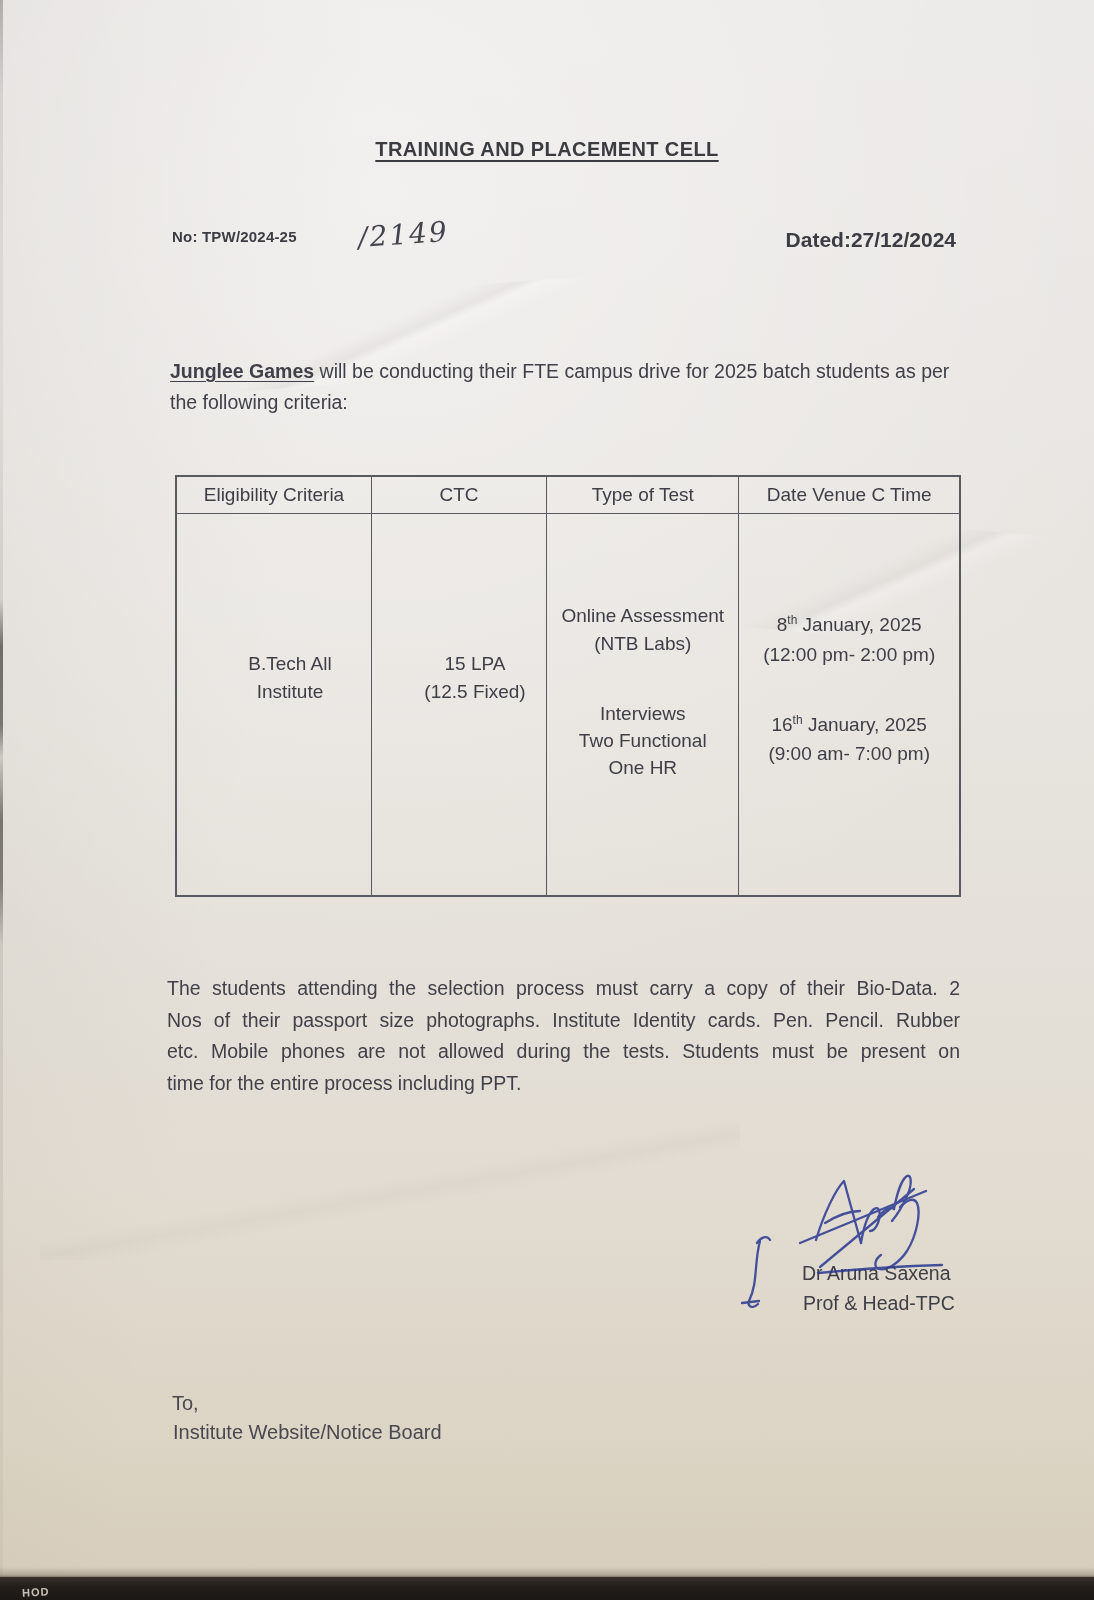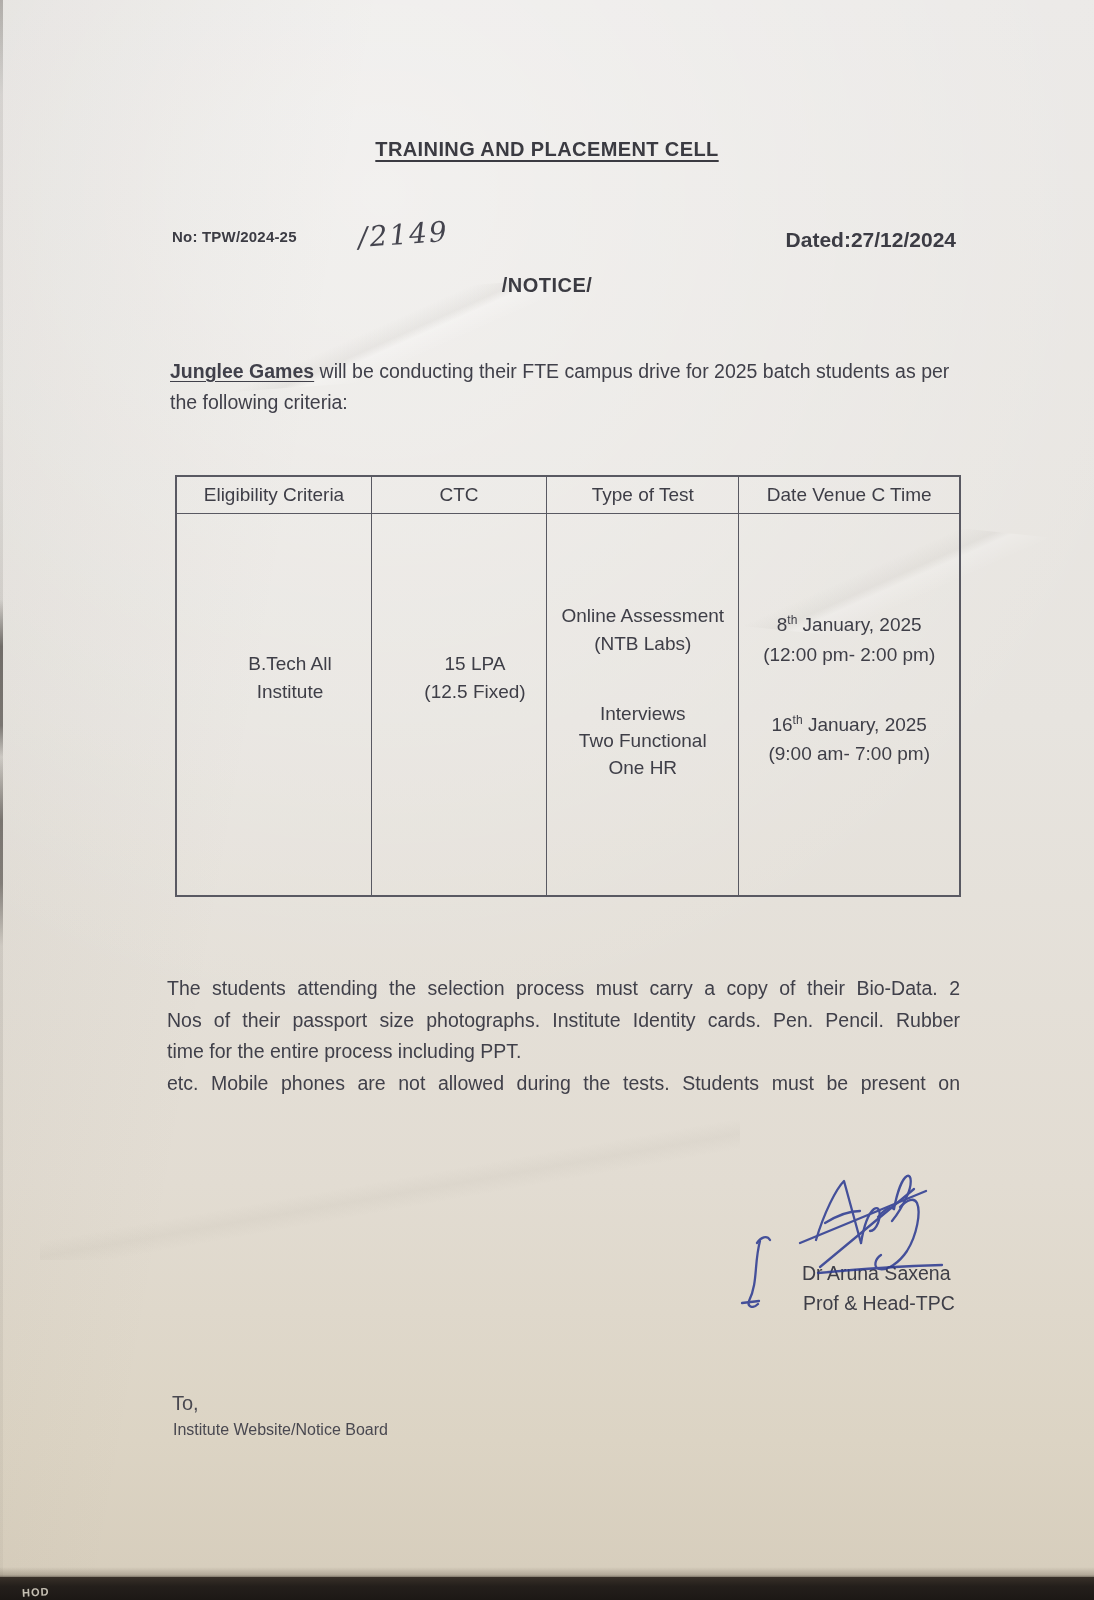--- a/index.html
+++ b/index.html
@@ -134,41 +134,40 @@
   #instructions .jline { text-align: justify; text-align-last: justify; }
   #instructions .jline.last { text-align-last: left; }
 
   
   #sig-ink { left: 730px; top: 1165px; width: 250px; height: 160px; pointer-events: none; z-index: 3; }
   #sig-name { left: 802px; top: 1262px; font-size: 19.5px; color: #3e3e47; z-index: 2; }
   #sig-role { left: 803px; top: 1292px; font-size: 19.5px; color: #3e3e47; z-index: 2; }
 
   
   #footer-to { left: 172px; top: 1392px; font-size: 20px; color: #494850; }
-  #footer-recipient { left: 173px; top: 1421px; font-size: 16px; color: #494850; }
+  #footer-recipient { left: 173px; top: 1421px; font-size: 20px; color: #494850; }
 </style>
 </head>
 <body>
 
 <div id="photo">
   <div id="paper">
 
     <div class="crease c1"></div>
     <div class="crease c2"></div>
     <div class="crease c3"></div>
 
     <div class="abs" id="title">TRAINING AND PLACEMENT CELL</div>
 
     <div class="abs" id="ref-row">
       <div id="ref-no">No: TPW/2024-25</div>
       <div id="ref-handwritten">/2149</div>
       <div id="dated">Dated:27/12/2024</div>
     </div>
 
-    <div class="abs" id="notice-heading">/NOTICE/</div>
 
     <div class="abs" id="intro"><span class="company">Junglee Games</span><span> will be conducting their FTE campus drive for 2025 batch students as per the following criteria:</span></div>
 
     <div class="abs" id="criteria-table">
       <div class="thead">
         <div class="col c1">Eligibility Criteria</div>
         <div class="col c2">CTC</div>
         <div class="col c3">Type of Test</div>
         <div class="col c4">Date Venue C Time</div>
       </div>
@@ -205,22 +204,22 @@
             <div><span>16</span><sup>th</sup><span> January, 2025</span></div>
             <div>(9:00 am- 7:00 pm)</div>
           </div>
         </div>
       </div>
     </div>
 
     <div class="abs" id="instructions">
       <div class="jline">The students attending the selection process must carry a copy of their Bio-Data. 2</div>
       <div class="jline">Nos of their passport size photographs. Institute Identity cards. Pen. Pencil. Rubber</div>
+      <div class="jline">etc. Mobile phones are not allowed during the tests. Students must be present on</div>
       <div class="jline last">time for the entire process including PPT.</div>
-      <div class="jline">etc. Mobile phones are not allowed during the tests. Students must be present on</div>
     </div>
 
     <svg class="abs" id="sig-ink" viewBox="0 0 250 160" fill="none" stroke="#2f3d93" stroke-width="2.3" stroke-linecap="round" stroke-linejoin="round" opacity="0.88">
 
       <path d="M 27 78 C 31 72, 37 70, 40 75"></path>
       <path d="M 30 76 C 24 98, 28 118, 19 136 C 17 142, 23 144, 28 139"></path>
       <path d="M 12 138 L 29 136"></path>
 
       <path d="M 86 75 C 94 48, 106 24, 114 16 L 131 78"></path>
       <path d="M 95 58 C 108 50, 120 46, 130 46"></path>

